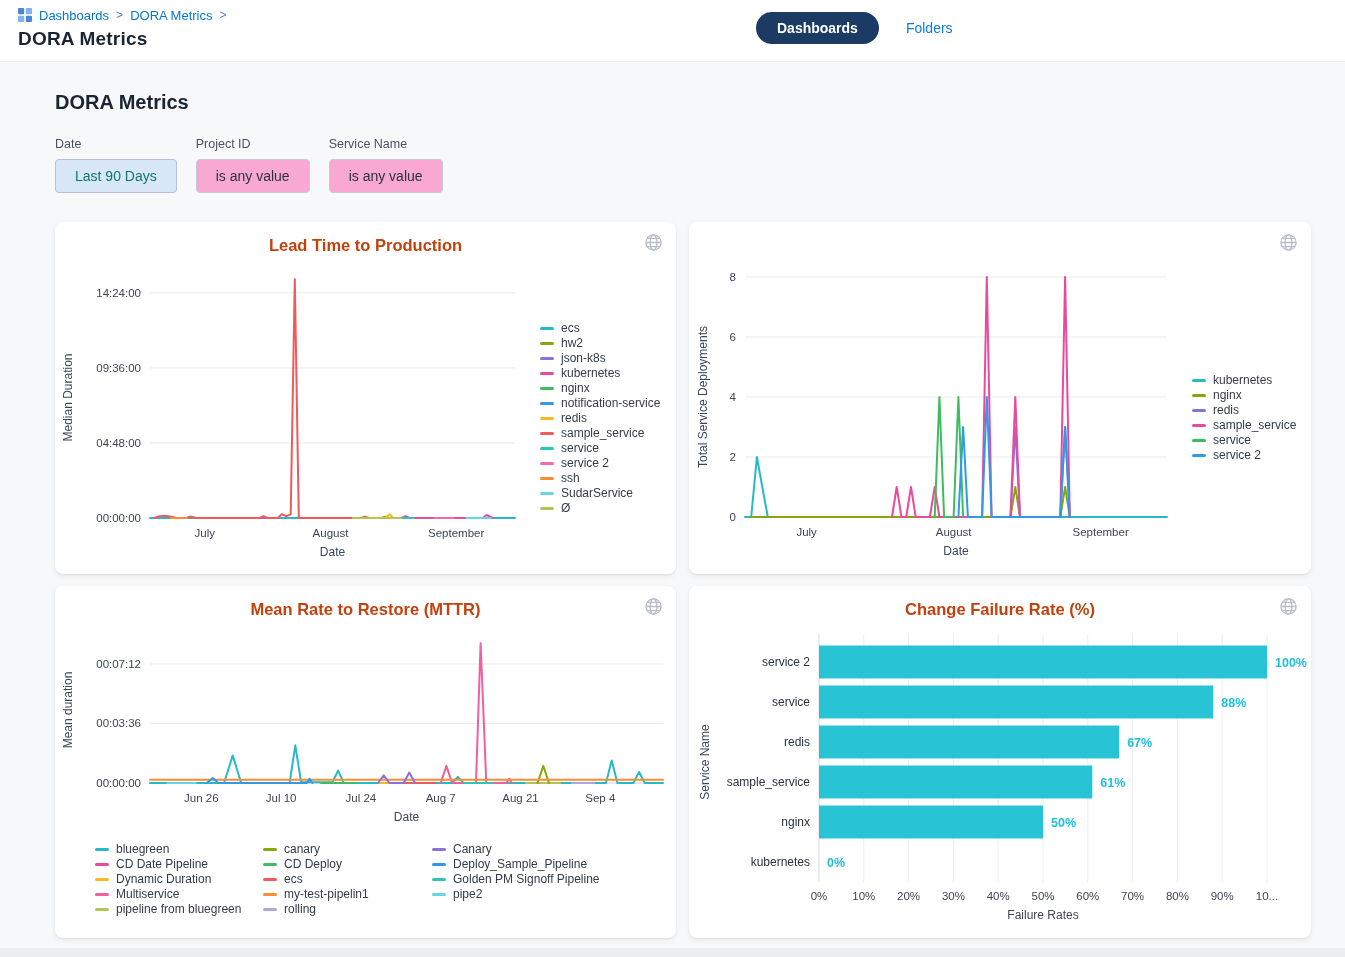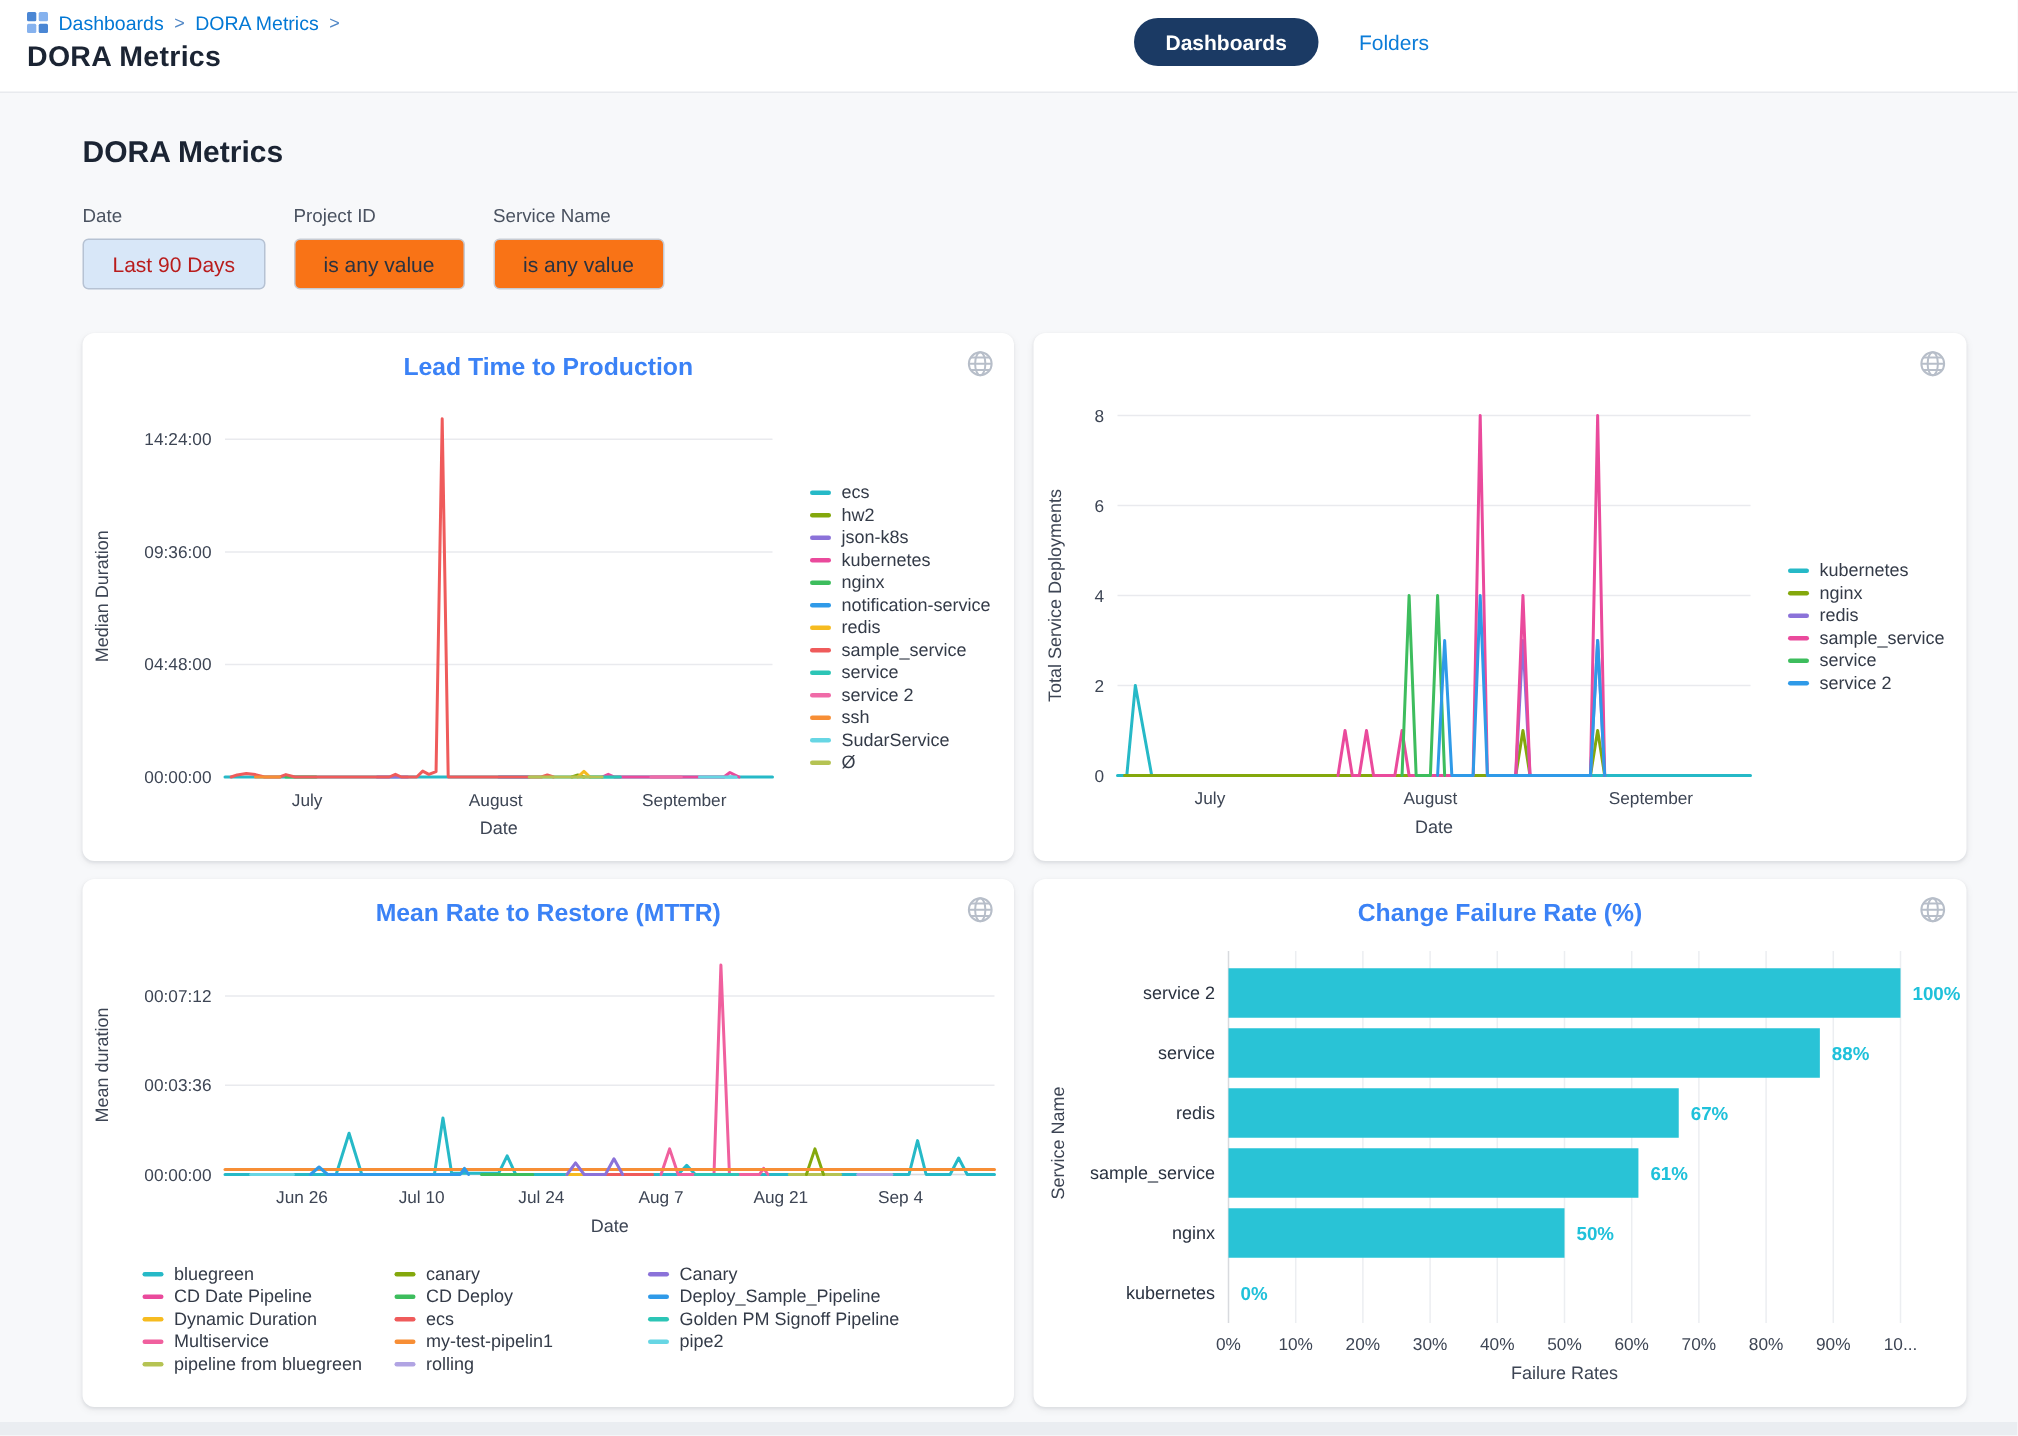--- a/index.html
+++ b/index.html
@@ -30,36 +30,36 @@
     background:none; border:none; color:#0b7cd8; font-size:14px; font-weight:500;
     cursor:pointer; padding:0; font-family:"Liberation Sans", sans-serif;
   }
   
   .content { padding-left:55px; }
   .dash-title { margin:29px 0 0 0; font-size:20px; font-weight:700; color:#1b2433; }
   .filters { display:flex; gap:19px; margin-top:23px; }
   .fgroup .flabel { font-size:12.5px; color:#4a5260; margin-bottom:8px; }
   .fbtn {
     height:34px; padding:0 19px; font-size:14px; color:#2a3240;
-    background:#f97316; border:1px solid #c7cbd3; border-radius:4px; cursor:pointer;
+    background:#f9a8d4; border:1px solid #c7cbd3; border-radius:4px; cursor:pointer;
     font-family:"Liberation Sans", sans-serif;
   }
-  .fbtn.active { background:#d8e7f8; border-color:#b6c2d3; color:#b91c1c; }
+  .fbtn.active { background:#d8e7f8; border-color:#b6c2d3; color:#0f766e; }
   
   .grid {
     margin-top:29px; display:grid;
     grid-template-columns:621px 622px; grid-auto-rows:352px; gap:12px 13px;
   }
   .card {
     position:relative; background:#ffffff; border-radius:8px;
     box-shadow:0 1px 2px rgba(16,24,40,.07), 0 2px 6px rgba(16,24,40,.06);
   }
   .card-title {
     position:absolute; top:14px; left:0; right:0; margin:0; text-align:center;
-    font-size:16.5px; font-weight:600; color:#3b82f6; z-index:2;
+    font-size:16.5px; font-weight:600; color:#c2410c; z-index:2;
   }
   .globe { position:absolute; top:11px; right:13px; z-index:2; cursor:pointer; line-height:0; }
   svg.plot { position:absolute; left:0; top:0; z-index:1; }
   
   .legend { position:absolute; z-index:2; }
   .lcol { position:absolute; }
   .li { display:flex; align-items:center; height:15px; gap:7px; cursor:pointer; }
   .sw { width:14px; height:3px; border-radius:2px; flex:none; }
   .lt { font-size:12px; color:#343b48; white-space:nowrap; line-height:15px; }
   .bottom-strip { position:absolute; left:0; bottom:0; width:100%; height:9px; background:#eaedf1; }

